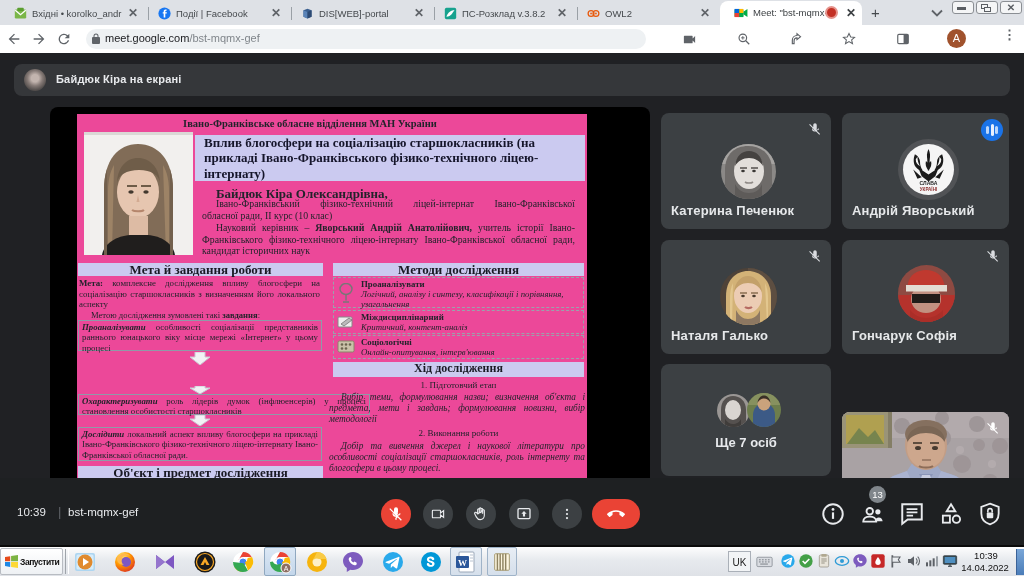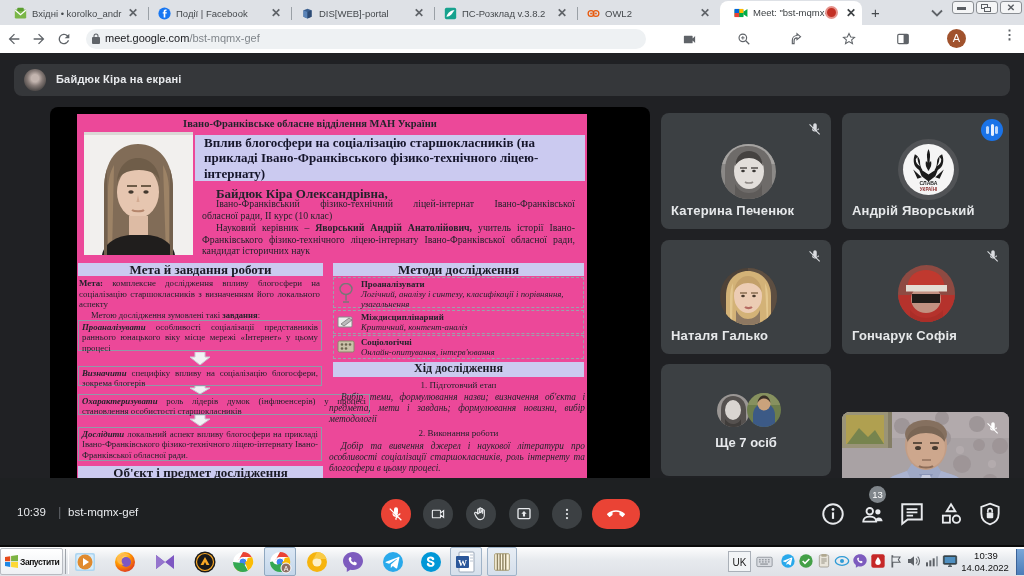--- a/index.html
+++ b/index.html
@@ -210,21 +210,20 @@
     </div>
     <div class="jp" style="position:absolute;left:125px;top:108px;width:373px;font-size:9.8px;line-height:11.5px;"><span style="display:inline-block;width:14px;"></span>Науковий керівник – <b>Яворський Андрій Анатолійович,</b> учитель історії Івано-Франківського фізико-технічного ліцею-інтернату Івано-Франківської обласної ради, кандидат історичних наук</div>
 
     <div class="hdr" style="left:1px;top:149px;width:245px;height:13px;">Мета й завдання роботи</div>
     <div class="jp" style="position:absolute;left:2px;top:164px;width:241px;font-size:8.9px;line-height:1.2;"><b>Мета:</b> комплексне дослідження впливу блогосфери на соціалізацію старшокласників з визначенням його локального аспекту</div>
     <div style="position:absolute;left:2px;top:196px;width:243px;font-size:8.6px;"><span style="display:inline-block;width:12px;"></span>Метою дослідження зумовлені такі <b>завдання</b>:</div>
     <div class="box jp" style="left:1px;top:206px;width:244px;height:31px;"><b><i>Проаналізувати</i></b> особливості соціалізації представників раннього юнацького віку місце мережі «Інтернет» у цьому процесі</div>
     <svg style="position:absolute;left:110px;top:238px;width:26px;height:13px;" viewBox="0 0 22 13">
           <path d="M6 0h10v5h5l-10 8L1 5h5z" fill="#f2f2f5" stroke="#c8c8d2"></path>
         </svg>
-    <div class="box jp" style="left:1px;top:252px;width:244px;height:20px;"><b><i>Визначити</i></b> специфіку впливу на соціалізацію блогосфери, зокрема блогерів</div>
     <svg style="position:absolute;left:110px;top:272px;width:26px;height:8px;" viewBox="0 0 22 8">
           <path d="M6 0h10v2h5l-10 6L1 2h5z" fill="#f2f2f5" stroke="#c8c8d2"></path>
         </svg>
     <div class="box jp" style="left:1px;top:280px;width:292px;height:21px;"><b><i>Охарактеризувати</i></b> роль лідерів думок (інфлюенсерів) у процесі становлення особистості старшокласників</div>
     <svg style="position:absolute;left:110px;top:301px;width:26px;height:11px;" viewBox="0 0 22 11">
           <path d="M6 0h10v4h5l-10 7L1 4h5z" fill="#f2f2f5" stroke="#c8c8d2"></path>
         </svg>
     <div class="box jp" style="left:1px;top:313px;width:244px;height:34px;"><b><i>Дослідити</i></b> локальний аспект впливу блогосфери на прикладі Івано-Франківського фізико-технічного ліцею-інтернату Івано-Франківської обласної ради.</div>
     <div class="hdr" style="left:1px;top:352px;width:245px;height:13px;font-size:13px;">Об'єкт і предмет дослідження</div>
 

